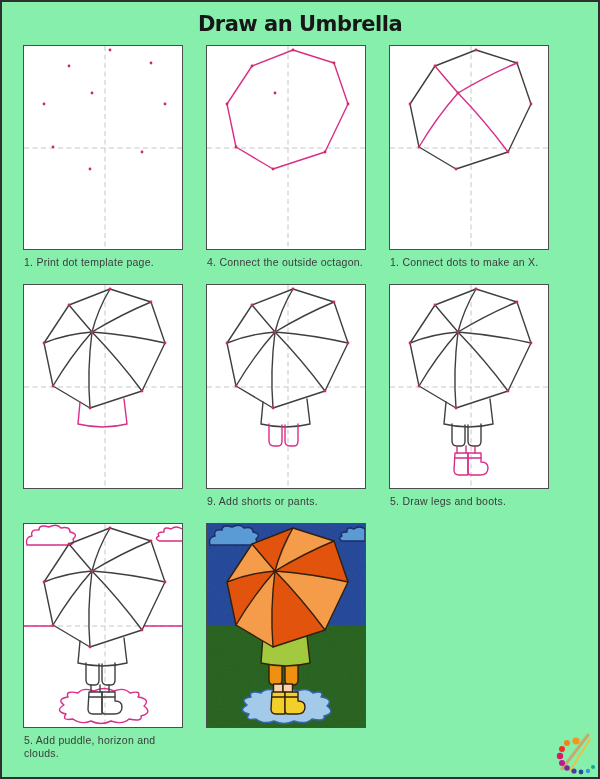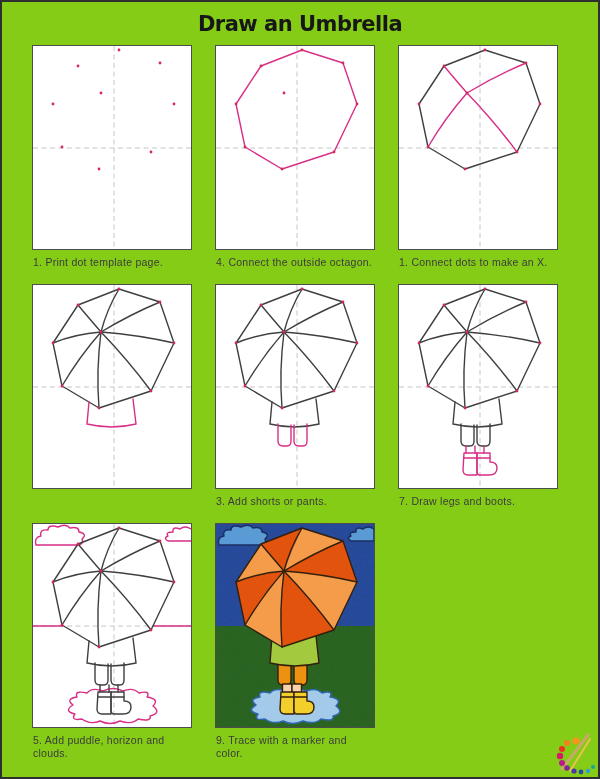--- a/index.html
+++ b/index.html
@@ -1,29 +1,29 @@
 <!DOCTYPE html>
 <html><head>
 <meta charset="utf-8">
 <style>
   html,body { margin:0; padding:0; background:#fff; }
   .page {
     position:relative; width:600px; height:779px; box-sizing:border-box;
-    border:2px solid #2f2f2f; background:#84cc16; overflow:hidden;
+    border:2px solid #2f2f2f; background:#86efac; overflow:hidden;
     font-family:"Liberation Sans", sans-serif;
   }
   .title {
     margin:10px 0 0 0; text-align:center;
     font-family:"DejaVu Sans", sans-serif; font-weight:700;
     font-size:21px; letter-spacing:-0.5px; color:#171717;
   }
   .grid {
     display:grid; grid-template-columns:repeat(3,160px);
     column-gap:23px; row-gap:15px;
-    padding-left:30px; margin-top:9px;
+    padding-left:21px; margin-top:9px;
   }
   figure.cell { margin:0; }
   svg.panel { display:block; width:158px; height:203px; border:1px solid #4d4d4d; background:#fff; }
   figcaption {
     margin:6px 0 0 1px; font-size:10.5px; line-height:13px;
     letter-spacing:.25px; color:#3c3c3c;
   }
   
   .pink  { color:#d82e87; }
   .ink   { color:#3f3f3f; }
@@ -132,35 +132,35 @@
     <figure class="cell">
       <svg class="panel" viewBox="0 0 158 203">
         <use href="#guides"></use>
           <use href="#octagon" class="ink"></use>
           <use href="#x1" class="ink"></use>
         <use href="#x2" class="ink"></use>
           <use href="#shirt" class="ink"></use>
           <use href="#shorts" class="pink"></use>
         <use href="#dots9" class="dotred"></use>
       </svg>
-      <figcaption>3. Add shorts or pants.</figcaption>
+      <figcaption>9. Add shorts or pants.</figcaption>
     </figure>
 
     <figure class="cell">
       <svg class="panel" viewBox="0 0 158 203">
         <use href="#guides"></use>
           <use href="#octagon" class="ink"></use>
           <use href="#x1" class="ink"></use>
         <use href="#x2" class="ink"></use>
           <use href="#shirt" class="ink"></use>
           <use href="#shorts" class="ink"></use>
         <use href="#legsboots" class="pink"></use>
           <use href="#dots9" class="dotred"></use>
       </svg>
-      <figcaption>7. Draw legs and boots.</figcaption>
+      <figcaption>5. Draw legs and boots.</figcaption>
     </figure>
 
     <figure class="cell">
       <svg class="panel" viewBox="0 0 158 203">
         <use href="#guides"></use>
           <use href="#horizon8" class="pink"></use>
         <use href="#cloudL" class="pink"></use>
           <use href="#cloudR" class="pink"></use>
         <use href="#puddle" class="pink"></use>
         <use href="#octagon" class="ink"></use>
@@ -204,21 +204,20 @@
           <path d="M68,47 Q95,75 118,106 L66,123 Q63,86 68,47 Z" fill="#e2540e"></path>
           <path d="M68,47 Q63,86 66,123 L29,101 Q46,72 68,47 Z" fill="#f49c4a"></path>
           <path d="M68,47 Q46,72 29,101 L20,58 Q42,50 68,47 Z" fill="#e2540e"></path>
         </g>
         <g style="color:#33200c">
           <use href="#octagon" stroke-width="1.6"></use>
             <use href="#x1"></use>
             <use href="#x2"></use>
         </g>
       </svg>
-      <figcaption>9. Trace with a marker and color.</figcaption>
     </figure>
 
   </div>
 
   <svg class="logo" width="46" height="46" viewBox="0 0 46 46">
     <line x1="12" y1="40" x2="38" y2="6" stroke="#c9a96a" stroke-width="3" stroke-linecap="round"></line>
     <line x1="20" y1="42" x2="40" y2="10" stroke="#e8c24a" stroke-width="2" stroke-linecap="round"></line>
     <circle cx="26" cy="12" r="3.6" fill="#f7941d"></circle>
     <circle cx="17" cy="14" r="3.0" fill="#f4801f"></circle>
     <circle cx="12" cy="20" r="3.0" fill="#ee3124"></circle>

